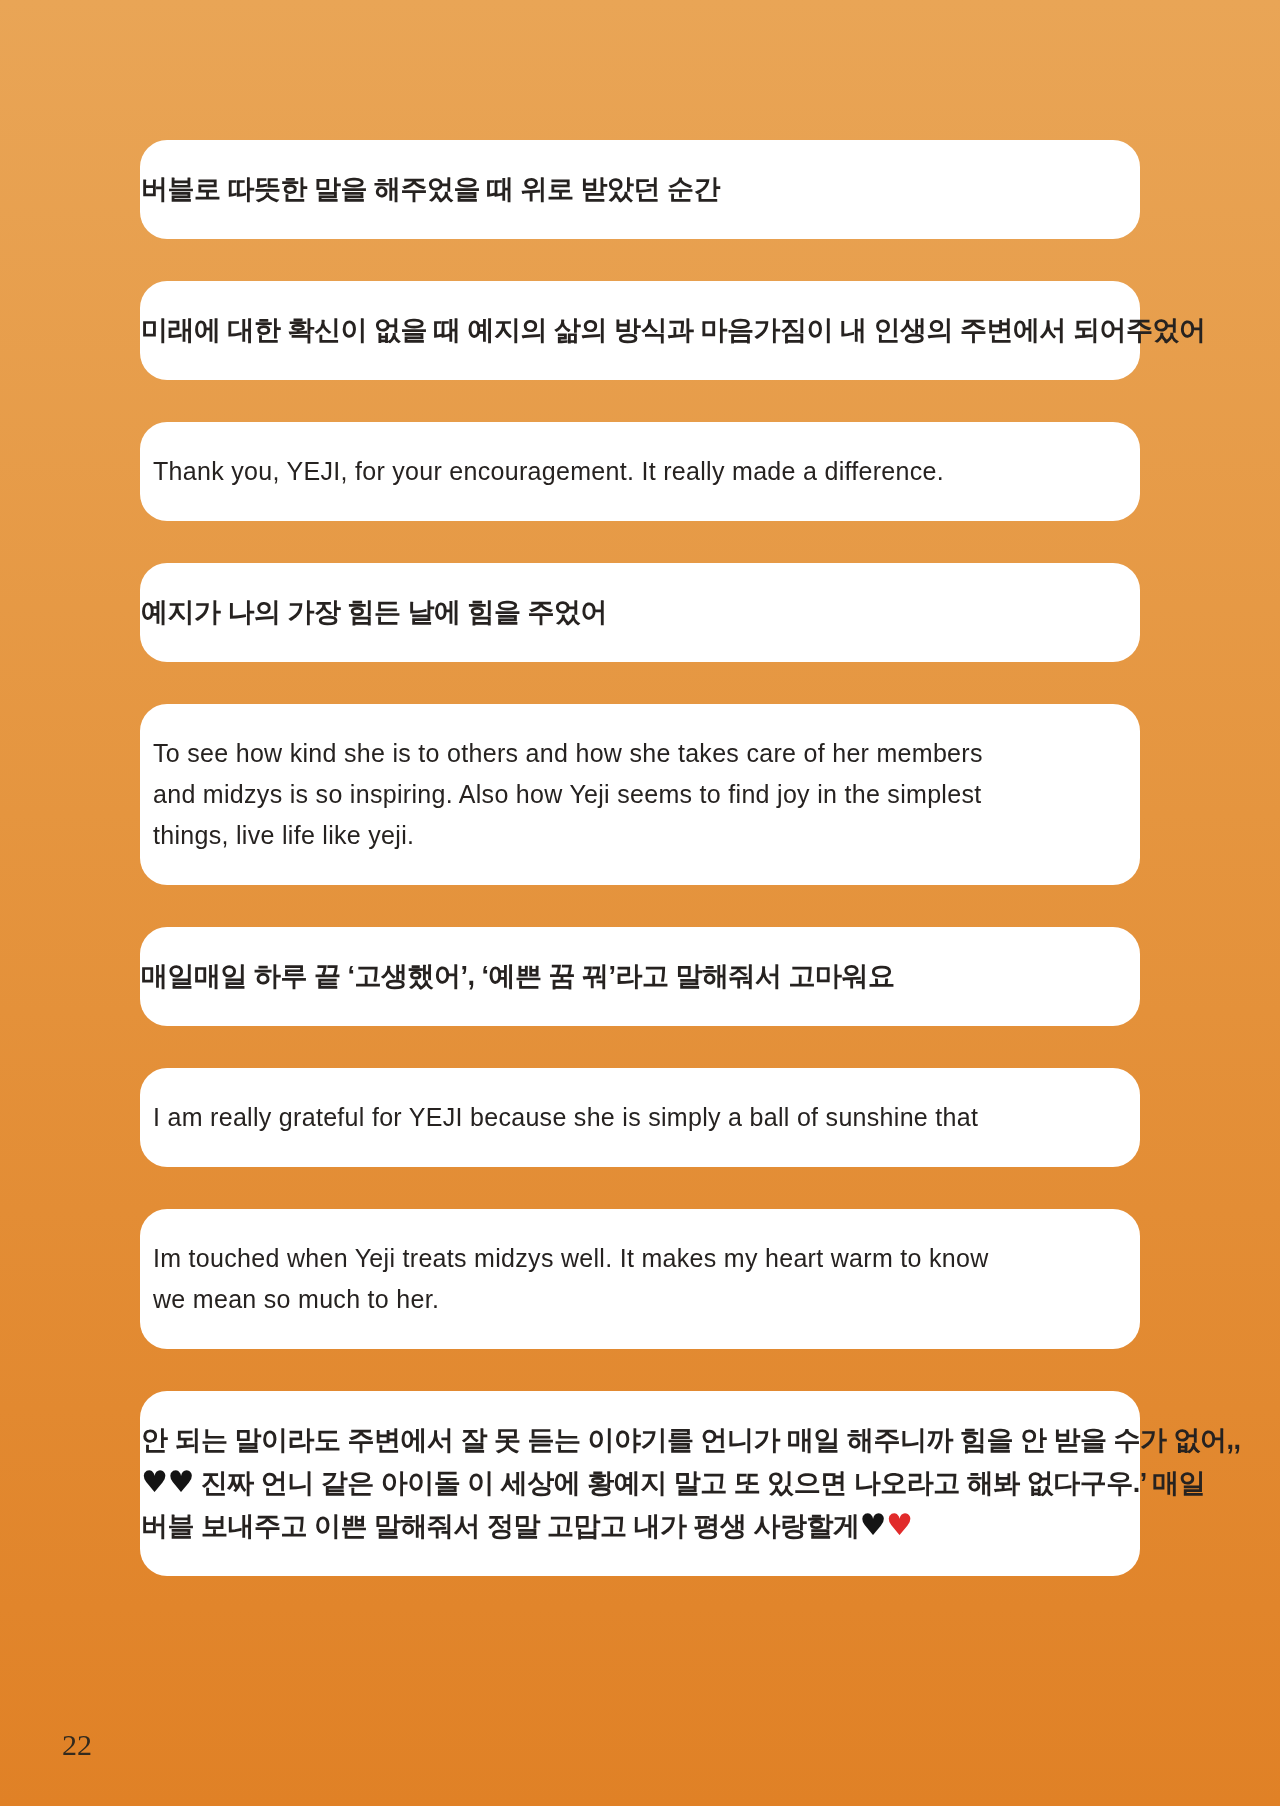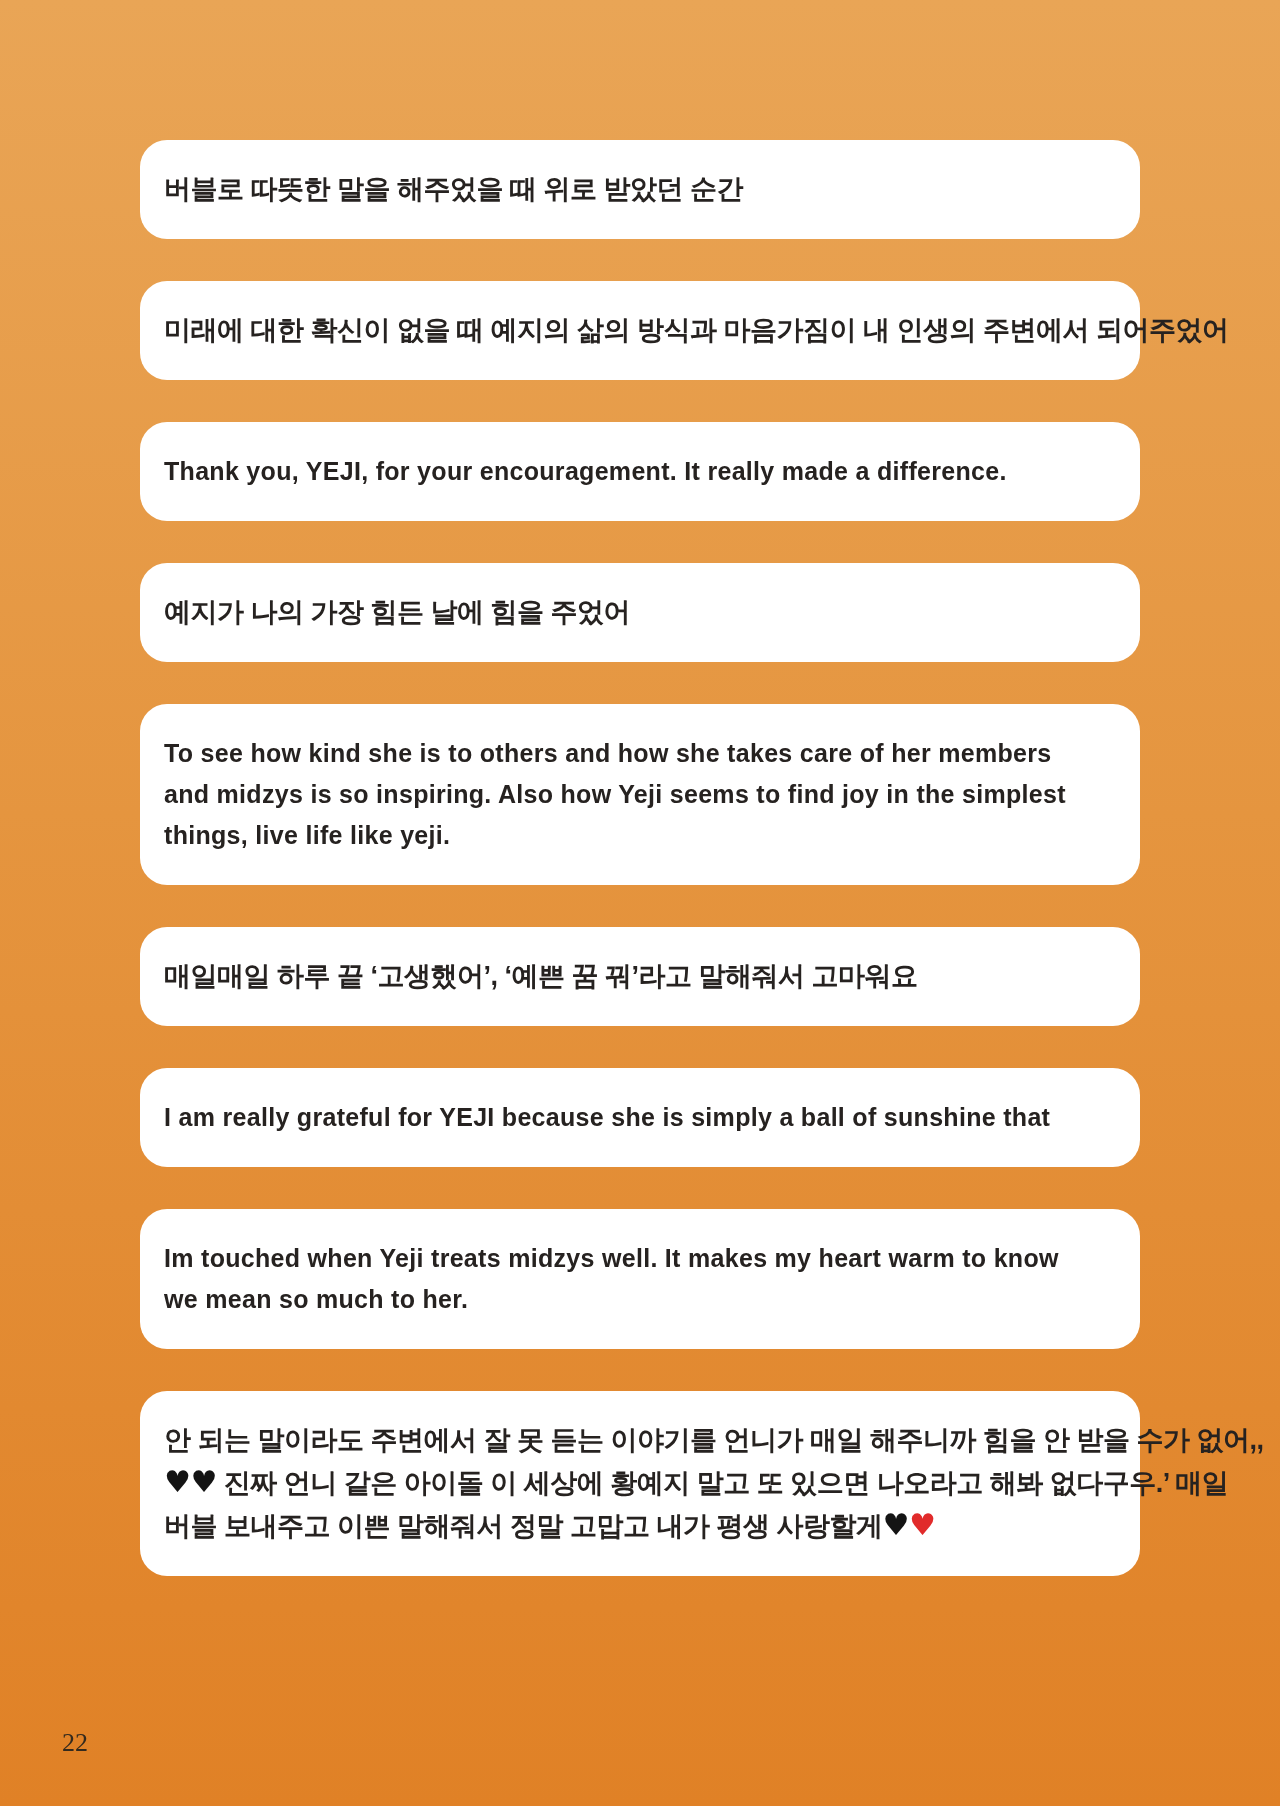--- a/index.html
+++ b/index.html
@@ -11,48 +11,49 @@
     overflow:hidden;
   }
   .cards{
     position:absolute;
     top:140px;left:140px;
     width:1000px;
   }
   .card{
     background:#ffffff;
     border-radius:27px;
-    padding:29px 24px;
+    padding:29px 1px;
     margin-bottom:42px;
     color:#262220;
     box-sizing:border-box;
   }
   .line{
     line-height:41px;
     white-space:nowrap;
   }
   .card.ko .line{
     font-size:27px;
     font-weight:700;
     letter-spacing:-0.5px;
   }
   .card.en .line{
     font-size:25px;
-    font-weight:700;
+    font-weight:400;
     letter-spacing:0.3px;
+    margin-left:12px;
   }
   .em{font-family:"DejaVu Sans",sans-serif;font-weight:400;}
   .em.bh{color:#141414;font-size:30px;}
   .em.rh{color:#e12b2b;font-size:30px;}
   .em.fl{color:#f0b429;font-size:29px;}
   .page-number{
     position:absolute;
     left:62px;top:1728px;
     font-family:"Liberation Serif","DejaVu Serif",serif;
-    font-size:26px;
+    font-size:30px;
     color:#332a1e;
   }
 </style>
 </head>
 <body>
 
 <div class="cards">
     <div class="card ko">
       <div class="line">버블로 따뜻한 말을 해주었을 때 위로 받았던 순간</div>
     </div>

